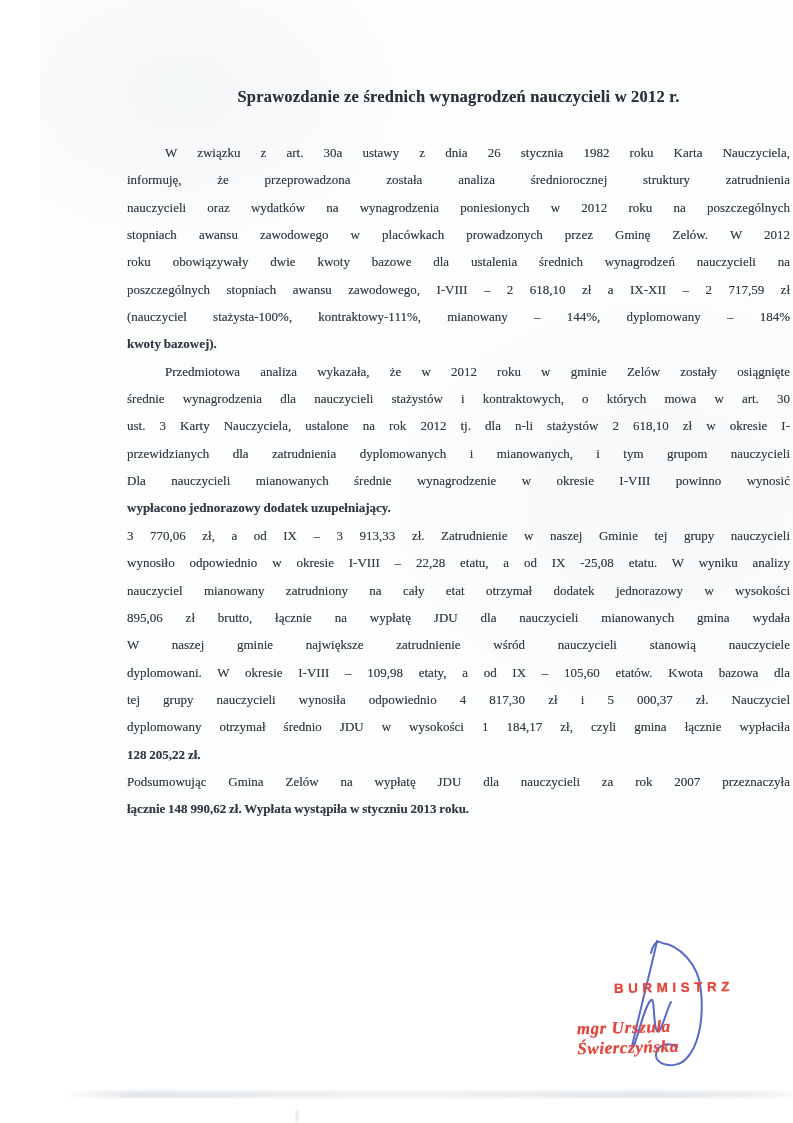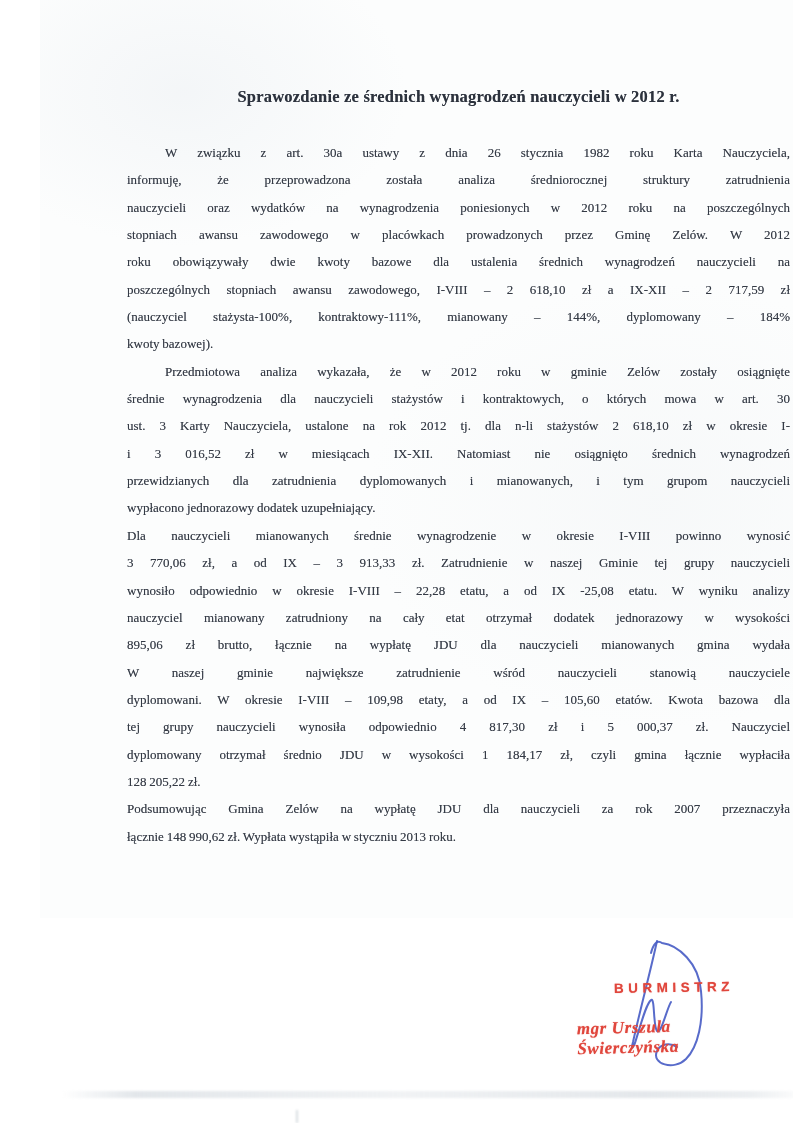--- a/index.html
+++ b/index.html
@@ -33,21 +33,21 @@
     position: absolute; left: 87px; top: 139px; width: 663px;
     font-size: 13px; color: #343a45;
     text-shadow: 0 0 0.6px rgba(52,58,69,0.5);
     word-spacing: -0.4px;
   }
   .doc-body .line {
     height: 27.35px; line-height: 27.35px;
     text-align: justify; text-align-last: justify;
     white-space: normal; overflow: hidden;
   }
-  .doc-body .line.last { text-align-last: left; }
+  .doc-body .line.last { text-align-last: left; font-weight: bold; }
   .doc-body .line.indent { padding-left: 38px; }
   .signature-block { position: absolute; left: 0; top: 0; }
   .stamp-title {
     position: absolute; left: 574px; top: 980px;
     font-family: "Liberation Sans", sans-serif;
     font-size: 13.5px; font-weight: bold; letter-spacing: 4.5px;
     color: #e0463c;
     text-shadow: 0 0 1px rgba(224,70,60,0.65);
     transform: rotate(-1deg);
   }
@@ -88,24 +88,23 @@
       <div class="line">informuję, że przeprowadzona została analiza średniorocznej struktury zatrudnienia</div>
       <div class="line">nauczycieli oraz wydatków na wynagrodzenia poniesionych w 2012 roku na poszczególnych</div>
       <div class="line">stopniach awansu zawodowego  w placówkach prowadzonych przez Gminę Zelów. W 2012</div>
       <div class="line">roku obowiązywały dwie kwoty bazowe dla ustalenia średnich wynagrodzeń nauczycieli na</div>
       <div class="line">poszczególnych stopniach awansu zawodowego, I-VIII – 2&nbsp;618,10 zł a IX-XII – 2&nbsp;717,59 zł</div>
       <div class="line">(nauczyciel stażysta-100%, kontraktowy-111%, mianowany – 144%, dyplomowany – 184%</div>
       <div class="line last">kwoty bazowej).</div>
       <div class="line indent">Przedmiotowa analiza wykazała, że w 2012 roku w gminie Zelów zostały osiągnięte</div>
       <div class="line">średnie wynagrodzenia dla nauczycieli stażystów i kontraktowych, o których mowa w art. 30</div>
       <div class="line">ust. 3 Karty Nauczyciela, ustalone na rok 2012 tj. dla n-li stażystów 2&nbsp;618,10 zł w okresie I-</div>
-      <div class="line">i  3&nbsp;016,52 zł w miesiącach IX-XII.  Natomiast nie osiągnięto średnich wynagrodzeń</div>
       <div class="line">przewidzianych dla zatrudnienia dyplomowanych i mianowanych, i tym grupom nauczycieli</div>
+      <div class="line">Dla nauczycieli mianowanych średnie wynagrodzenie w okresie I-VIII powinno wynosić</div>
       <div class="line last">wypłacono jednorazowy dodatek uzupełniający.</div>
-      <div class="line">Dla nauczycieli mianowanych średnie wynagrodzenie w okresie I-VIII powinno wynosić</div>
       <div class="line">3&nbsp;770,06 zł, a od IX – 3&nbsp;913,33 zł. Zatrudnienie w naszej Gminie tej grupy nauczycieli</div>
       <div class="line">wynosiło odpowiednio w okresie I-VIII – 22,28 etatu, a od IX -25,08 etatu. W wyniku analizy</div>
       <div class="line">nauczyciel mianowany zatrudniony na cały etat otrzymał dodatek jednorazowy w wysokości</div>
       <div class="line">895,06 zł brutto, łącznie na wypłatę JDU dla nauczycieli mianowanych gmina wydała</div>
       <div class="line">W naszej gminie największe zatrudnienie wśród nauczycieli stanowią nauczyciele</div>
       <div class="line">dyplomowani. W okresie I-VIII – 109,98 etaty, a od  IX – 105,60 etatów. Kwota bazowa dla</div>
       <div class="line">tej grupy nauczycieli wynosiła odpowiednio  4&nbsp;817,30  zł  i  5&nbsp;000,37  zł.  Nauczyciel</div>
       <div class="line">dyplomowany otrzymał średnio JDU w wysokości 1&nbsp;184,17 zł, czyli gmina łącznie wypłaciła</div>
       <div class="line last">128&nbsp;205,22 zł.</div>
       <div class="line">Podsumowując Gmina Zelów na wypłatę JDU dla nauczycieli  za rok 2007 przeznaczyła</div>

